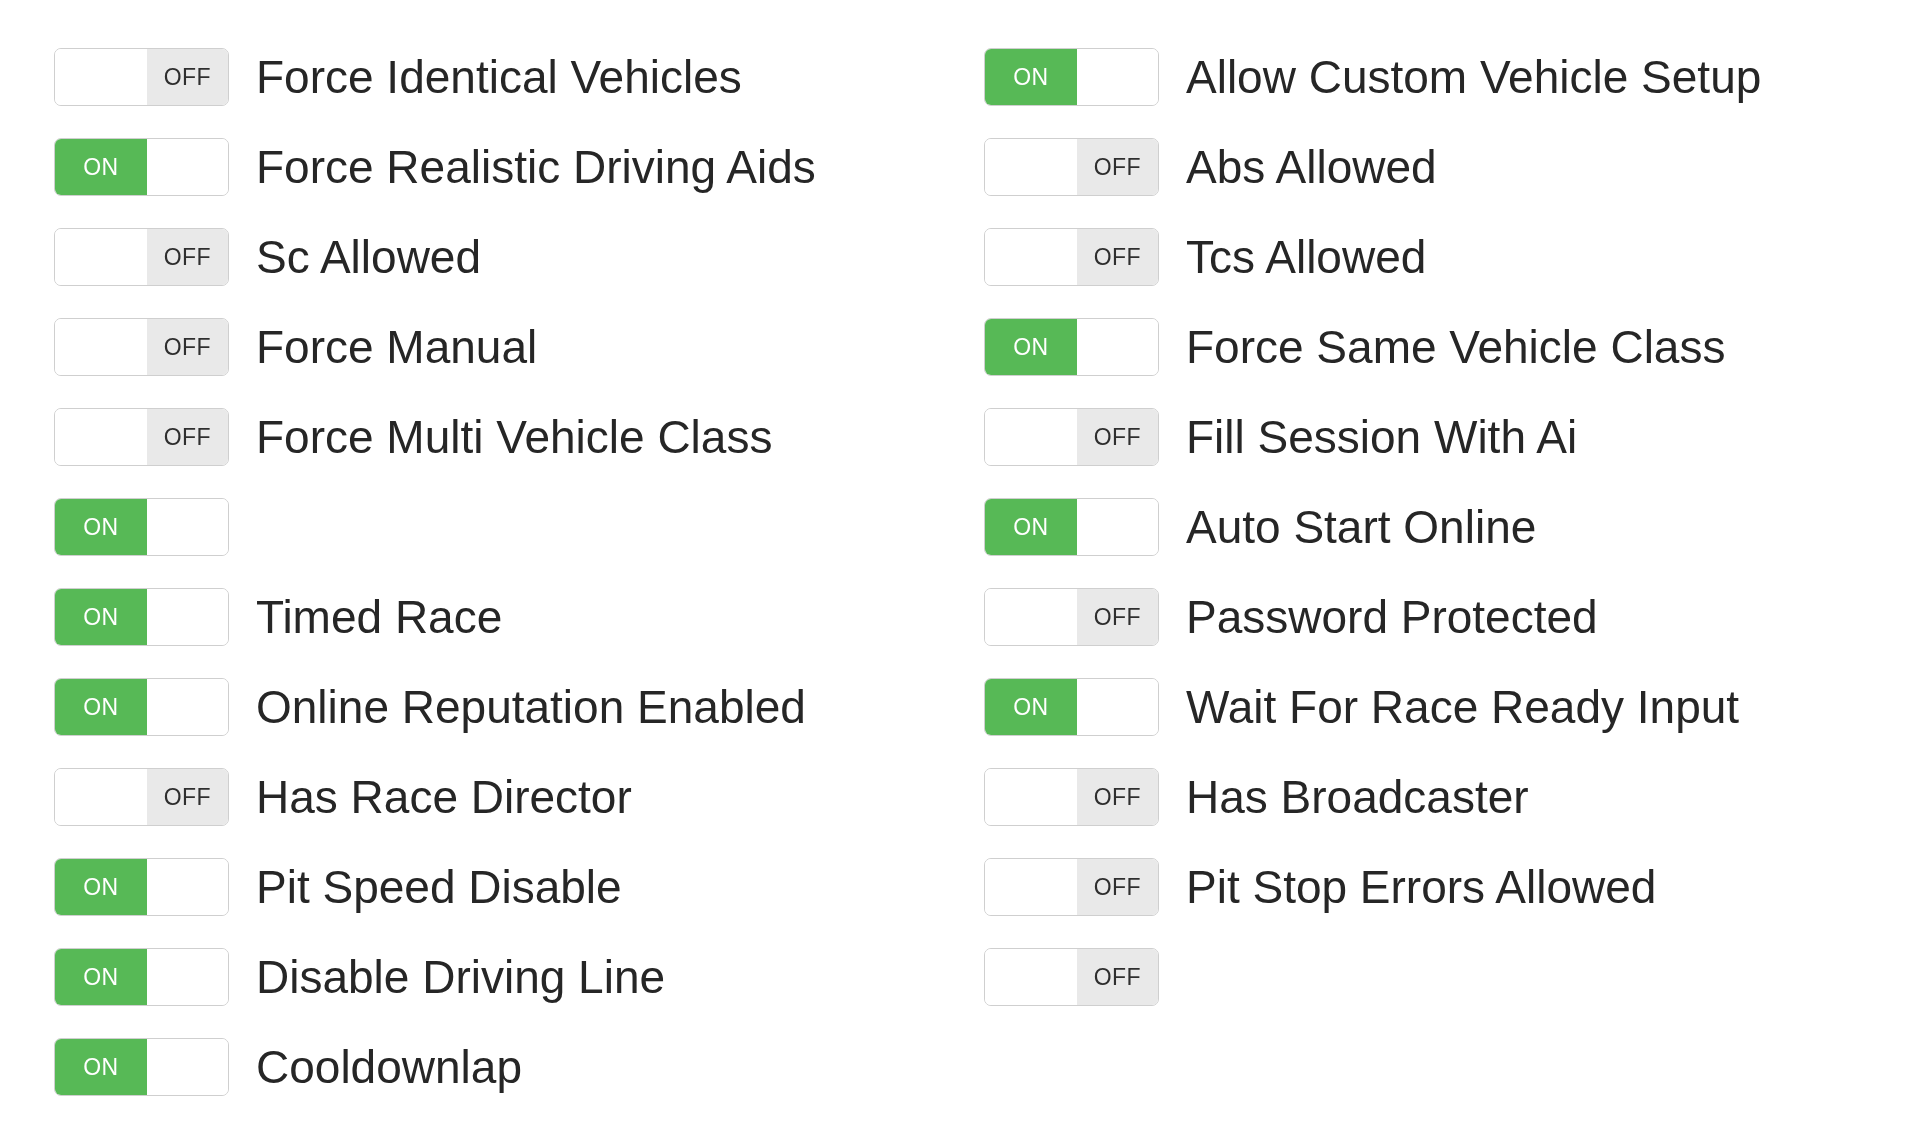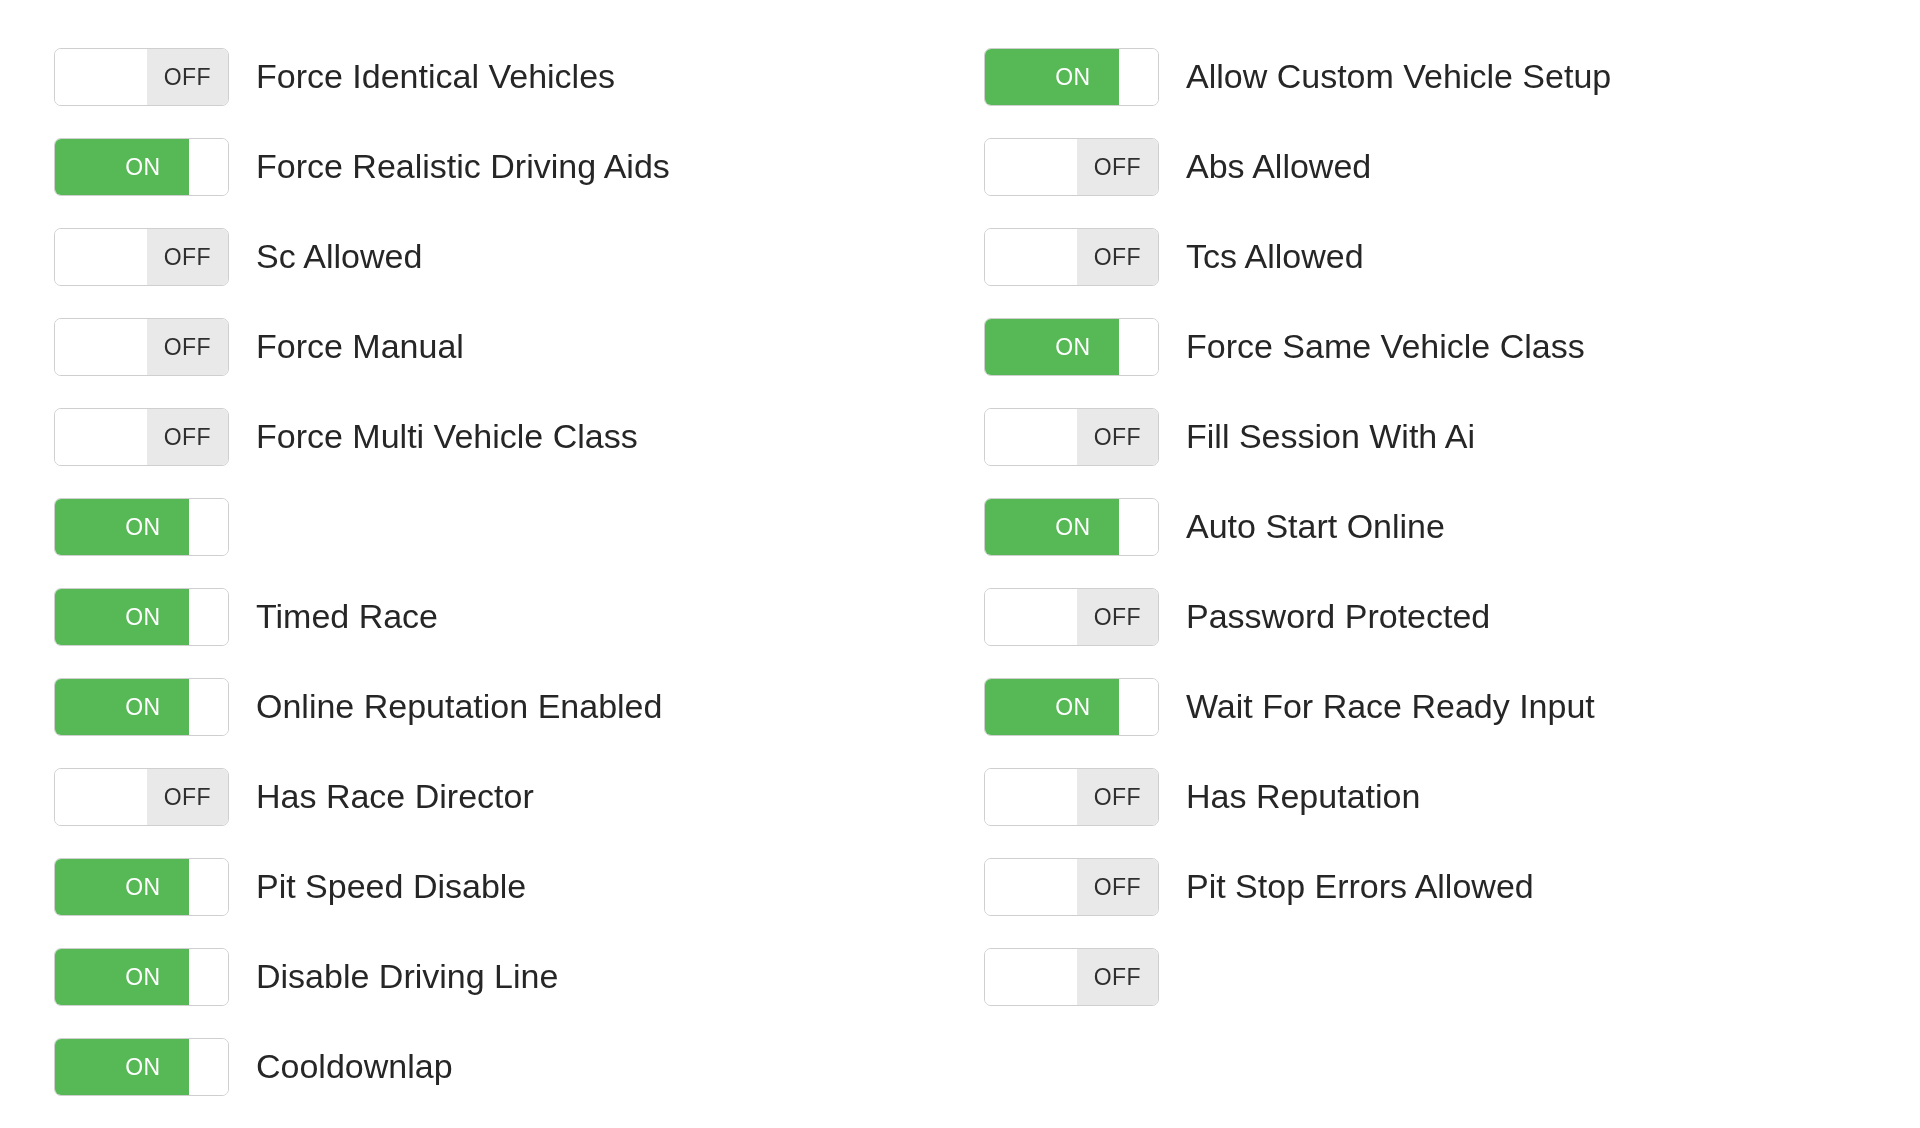--- a/index.html
+++ b/index.html
@@ -61,21 +61,20 @@
   }
   .toggle .track-rest {
     flex: 1 1 auto;
     display: flex;
     align-items: center;
     justify-content: center;
   }
 
   .toggle.is-on .track-fill {
     background: #57b956;
-    padding-left: 42px;
   }
   .toggle.is-on .track-rest {
     background: #ffffff;
   }
   .toggle.is-off .track-fill {
     background: #ffffff;
   }
   .toggle.is-off .track-rest {
     background: #e9e9e9;
   }
@@ -89,21 +88,21 @@
   .toggle.is-on .state-label {
     color: #ffffff;
   }
   .toggle.is-off .state-label {
     color: #2f2f2f;
   }
 
   
   .setting-label {
     margin-left: 27px;
-    font-size: 34px;
+    font-size: 46px;
     color: #262626;
     line-height: 1.1;
     white-space: nowrap;
   }
 </style>
 </head>
 <body>
 
 <div class="settings-panel">
   <div class="column column-left">
@@ -288,21 +287,21 @@
         </div>
         <span class="setting-label">Wait For Race Ready Input</span>
       </div>
       <div class="setting-row">
         <div class="toggle is-off">
           <div class="track-fill"></div>
           <div class="track-rest">
             <span class="state-label">OFF</span>
           </div>
         </div>
-        <span class="setting-label">Has Reputation</span>
+        <span class="setting-label">Has Broadcaster</span>
       </div>
       <div class="setting-row">
         <div class="toggle is-off">
           <div class="track-fill"></div>
           <div class="track-rest">
             <span class="state-label">OFF</span>
           </div>
         </div>
         <span class="setting-label">Pit Stop Errors Allowed</span>
       </div>

